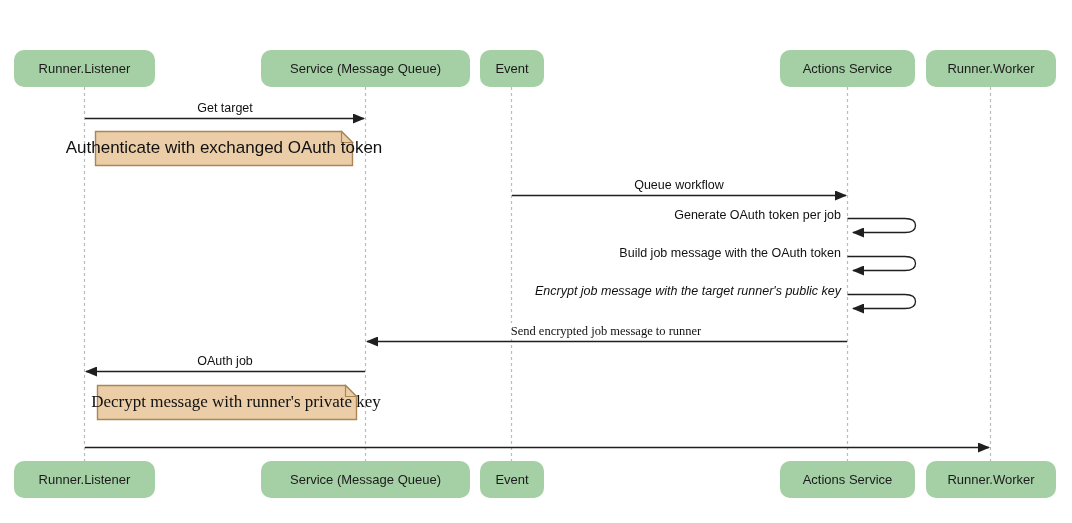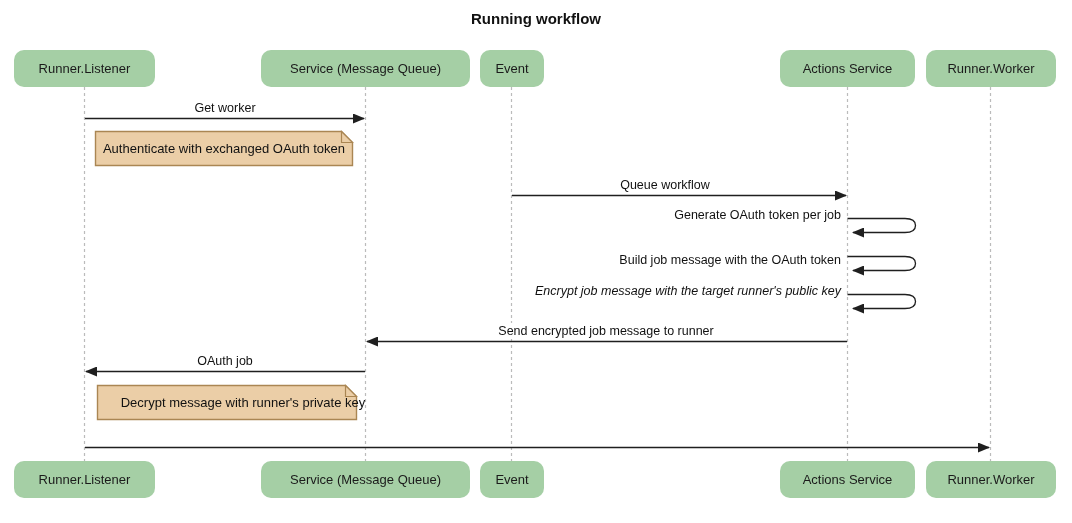--- a/index.html
+++ b/index.html
@@ -53,36 +53,35 @@
     padding: 0 3px;
     white-space: nowrap;
   }
   .msg-label.centered { transform: translateX(-50%); }
   .msg-label.right-aligned { text-align: right; }
   .note-text {
     position: absolute;
     display: flex;
     align-items: center;
     justify-content: center;
-    font-size: 13px;
+    font-size: 17px;
     color: var(--label-text);
     white-space: nowrap;
   }
   .lifeline { stroke: var(--lifeline); stroke-width: 1.2; stroke-dasharray: 3 3; }
   .msg-line { stroke: var(--line); stroke-width: 1.3; fill: none; }
   .arrowhead-shape { fill: var(--line); }
   .note-body { fill: var(--note-fill); stroke: var(--note-border); stroke-width: 1.4; }
   .note-flap { fill: var(--note-fill); stroke: var(--note-border); stroke-width: 1.2; }
 </style>
 </head>
 <body>
 
 <div class="diagram">
 
-  <div class="title">Running workflow</div>
 
   <svg class="layer" width="1072" height="523" viewBox="0 0 1072 523">
     <defs>
       <marker id="arrow" viewBox="0 0 12 10" refX="11" refY="5" markerWidth="12" markerHeight="10" markerUnits="userSpaceOnUse" orient="auto">
         <path class="arrowhead-shape" d="M0,0 L12,5 L0,10 Z"></path>
       </marker>
     </defs>
 
     <line class="lifeline" x1="84.5" y1="87" x2="84.5" y2="461"></line>
     <line class="lifeline" x1="365.5" y1="87" x2="365.5" y2="461"></line>
@@ -130,24 +129,24 @@
   <div class="participant" style="left:480px; top:461px; width:64px;">
       <span>Event</span>
     </div>
   <div class="participant" style="left:780px; top:461px; width:135px;">
       <span>Actions Service</span>
     </div>
   <div class="participant" style="left:926px; top:461px; width:130px;">
       <span>Runner.Worker</span>
     </div>
 
-  <div class="msg-label centered" style="left:225px;   top:100px;">Get worker</div>
-  <div class="msg-label centered" style="left:665px;   top:177px;">Queue workflow</div>
+  <div class="msg-label centered" style="left:225px;   top:100px;">Get target</div>
+  <div class="msg-label centered" style="left:679px;   top:177px;">Queue workflow</div>
   <div class="msg-label right-aligned" style="right:228px; top:207px;margin-left:33px;">Generate OAuth token per job</div>
-  <div class="msg-label right-aligned" style="right:228px; top:252px;">Build job message with the OAuth token</div>
+  <div class="msg-label right-aligned" style="right:228px; top:245px;">Build job message with the OAuth token</div>
   <div class="msg-label right-aligned" style="right:228px; top:283px;font-style:italic;">Encrypt job message with the target runner's public key</div>
-  <div class="msg-label centered" style="left:606px;   top:323px;">Send encrypted job message to runner</div>
+  <div class="msg-label centered" style="left:606px;   top:323px;font-family:Liberation Serif, serif;">Send encrypted job message to runner</div>
   <div class="msg-label centered" style="left:225px;   top:353px;">OAuth job</div>
 
   <div class="note-text" style="left:95px; top:131px; width:258px; height:34px;">Authenticate with exchanged OAuth token</div>
-  <div class="note-text" style="left:97px; top:385px; width:292px; height:34px;">Decrypt message with runner's private key</div>
+  <div class="note-text" style="left:90px; top:385px; width:292px; height:34px;font-family:Liberation Serif, serif;">Decrypt message with runner's private key</div>
 
 </div>
 
 </body></html>

